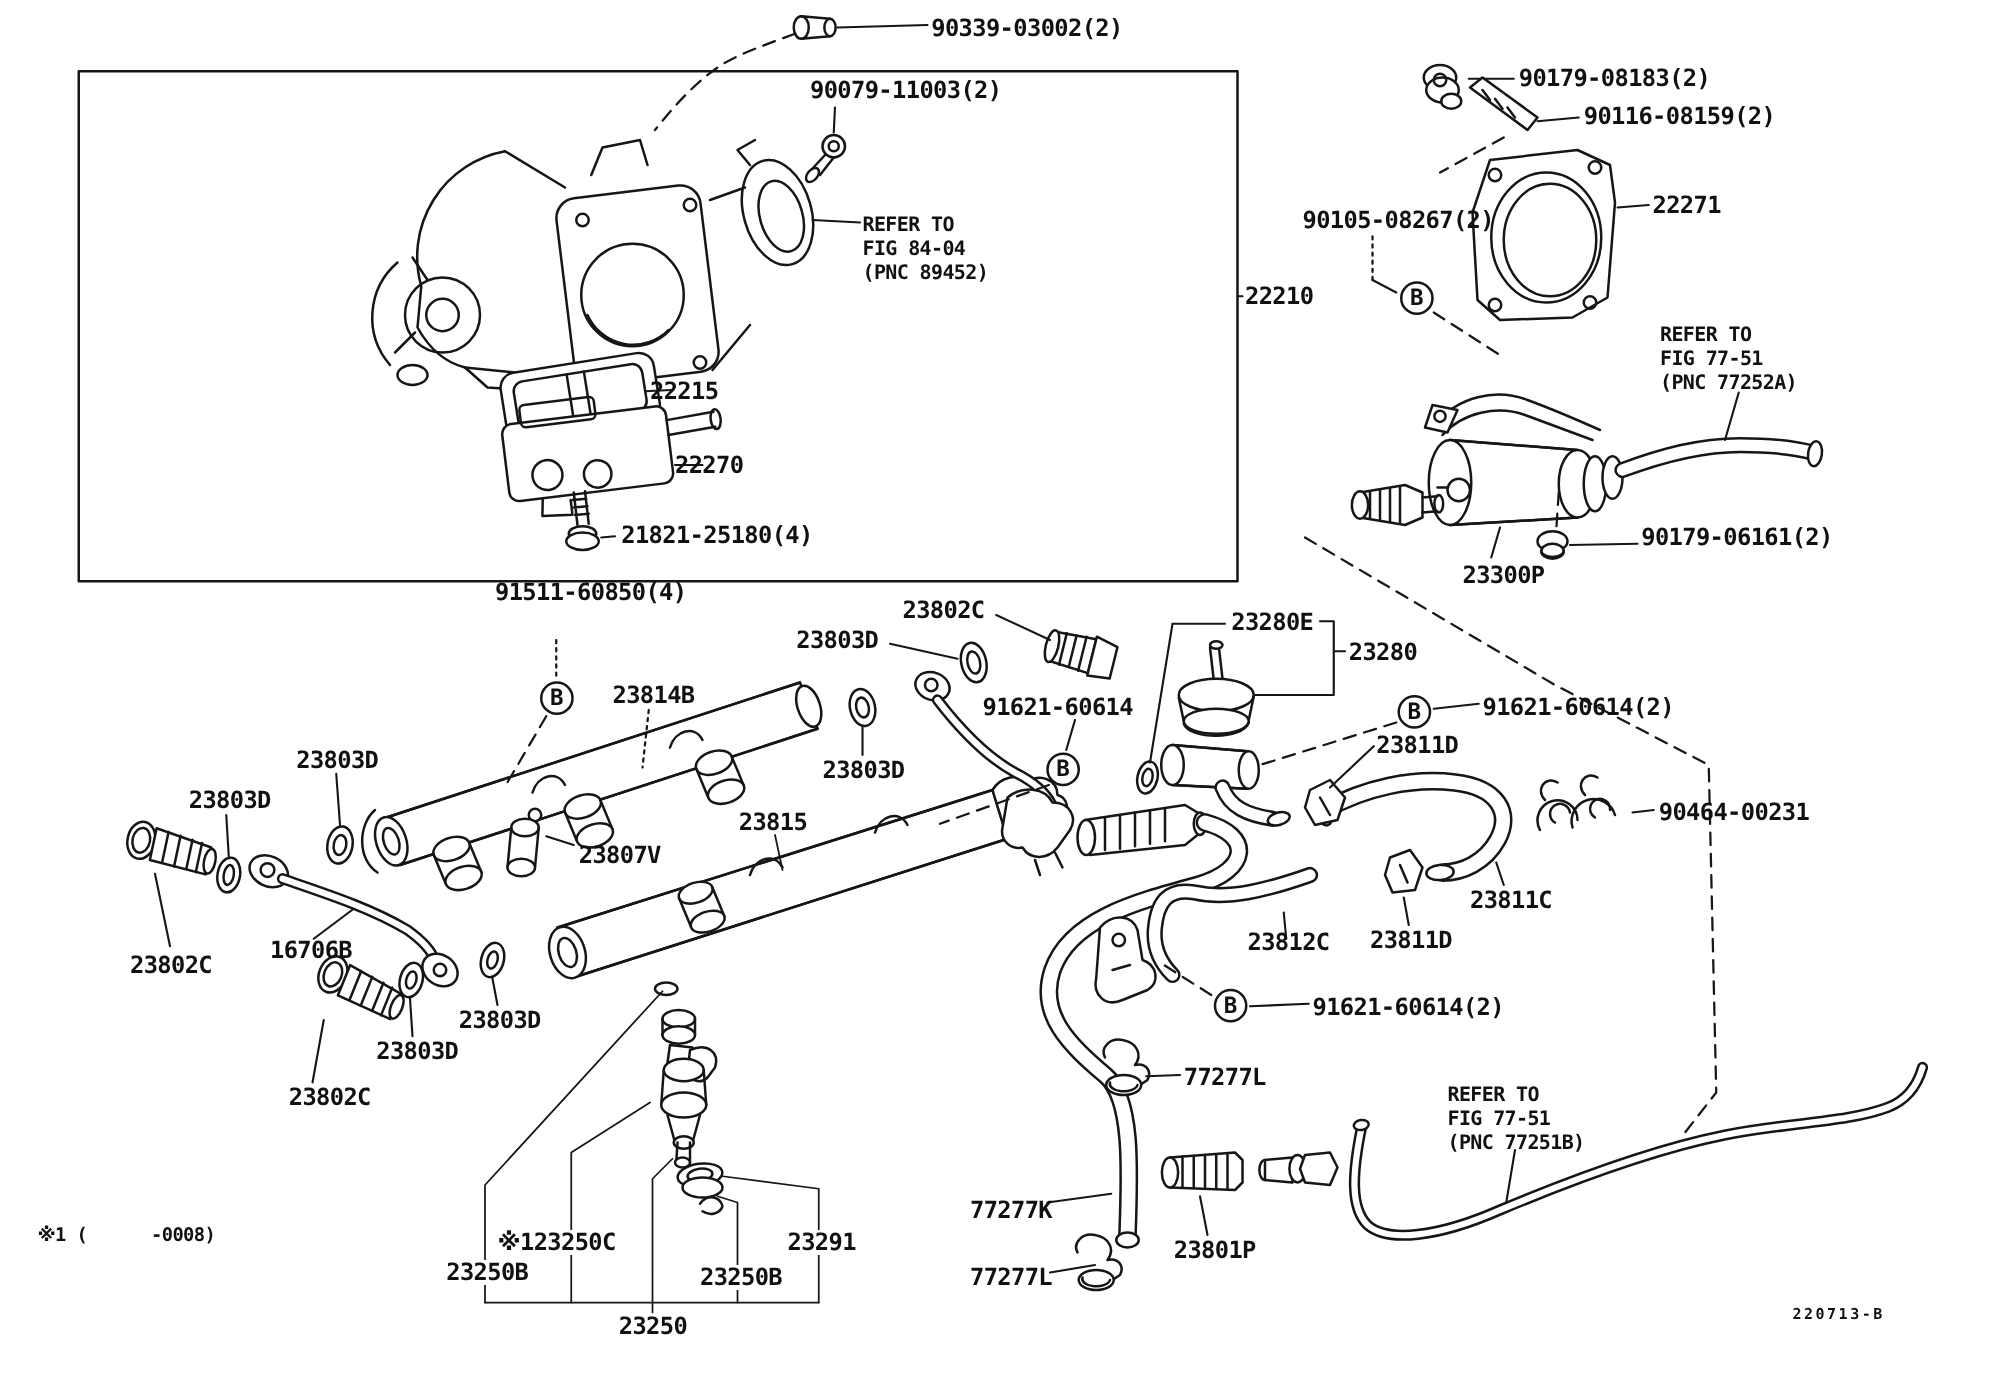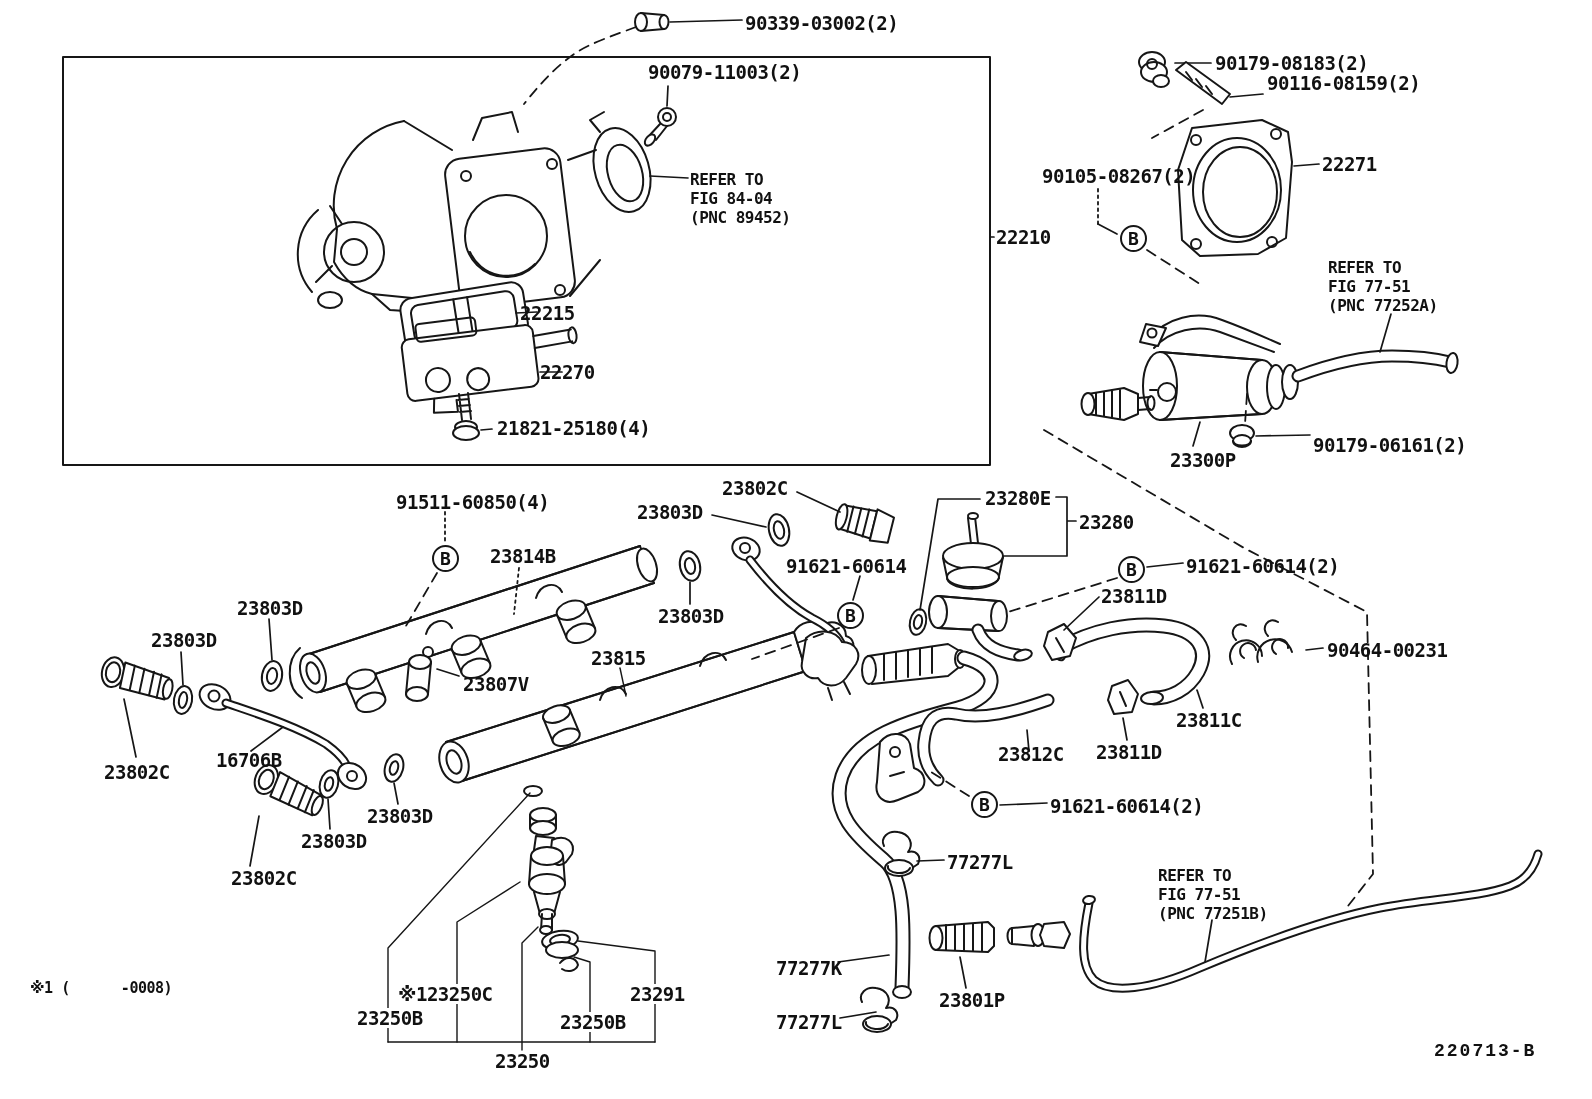--- a/index.html
+++ b/index.html
@@ -13,21 +13,21 @@
   #art .po{stroke-width:9;}  #art .pi{stroke:#ffffff;stroke-width:5;}
   #art .ld{stroke-width:1.7;}
   #art .dsh{stroke-width:1.8;stroke-dasharray:10 7;}
   #art .dot{stroke-width:1.8;stroke-dasharray:2.5 4;}
   #art .thin{stroke-width:1.4;}
   .part-label{position:absolute;font-weight:bold;font-size:19px;line-height:20px;
               letter-spacing:-0.5px;white-space:pre;color:#111;}
   .part-label.ref{font-size:16px;line-height:19px;letter-spacing:-0.5px;}
   .part-label.bg{background:#fff;padding:0 2px;}
   .part-label.note{font-size:15px;}
-  .part-label.figcode{font-size:18px;letter-spacing:2px;font-family:Liberation Mono, monospace;}
+  .part-label.figcode{font-size:12px;letter-spacing:2px;}
   .bmark{position:absolute;width:27px;height:27px;border:2.4px solid #161616;border-radius:50%;
          background:#fff;display:flex;align-items:center;justify-content:center;
          font-weight:bold;font-size:18px;box-sizing:border-box;}
 </style>
 </head>
 <body>
 
 <div id="stage">
 <svg id="art" width="1592" height="1099" viewBox="0 0 1592 1099">
 
@@ -416,29 +416,29 @@
       <div class="part-label" style="left: 745px; top: 13px;">90339-03002(2)</div>
       <div class="part-label" style="left: 615px; top: 62px; margin-left: 33px;">90079-11003(2)</div>
       <div class="part-label ref" style="left: 690px; top: 170px;">REFER TO
 FIG 84-04
 (PNC 89452)</div>
       <div class="part-label" style="left: 520px; top: 303px;">22215</div>
       <div class="part-label" style="left: 540px; top: 362px;">22270</div>
       <div class="part-label" style="left: 497px; top: 418px;">21821-25180(4)</div>
       <div class="part-label" style="left: 996px; top: 227px;">22210</div>
       <div class="part-label" style="left: 1215px; top: 53px;">90179-08183(2)</div>
-      <div class="part-label" style="left: 1267px; top: 73px;">90116-08159(2)</div>
+      <div class="part-label" style="left: 1267px; top: 83px;">90116-08159(2)</div>
       <div class="part-label" style="left: 1322px; top: 154px;">22271</div>
       <div class="part-label" style="left: 1042px; top: 166px;">90105-08267(2)</div>
       <div class="part-label ref" style="left: 1328px; top: 258px;">REFER TO
 FIG 77-51
 (PNC 77252A)</div>
-      <div class="part-label" style="left: 1313px; top: 435px;">90179-06161(2)</div>
+      <div class="part-label" style="left: 1313px; top: 420px;">90179-06161(2)</div>
       <div class="part-label" style="left: 1170px; top: 450px;">23300P</div>
-      <div class="part-label" style="left: 396px; top: 492px; text-align: right;">91511-60850(4)</div>
+      <div class="part-label" style="left: 396px; top: 464px; text-align: right;">91511-60850(4)</div>
       <div class="part-label" style="left: 490px; top: 546px;">23814B</div>
       <div class="part-label" style="left: 722px; top: 478px;">23802C</div>
       <div class="part-label" style="left: 637px; top: 502px;">23803D</div>
       <div class="part-label" style="left: 786px; top: 556px;">91621-60614</div>
       <div class="part-label" style="left: 658px; top: 606px;">23803D</div>
       <div class="part-label" style="left: 985px; top: 488px;">23280E</div>
       <div class="part-label" style="left: 1079px; top: 512px;">23280</div>
       <div class="part-label" style="left: 1186px; top: 556px;">91621-60614(2)</div>
       <div class="part-label" style="left: 1101px; top: 586px;">23811D</div>
       <div class="part-label" style="left: 1327px; top: 640px;">90464-00231</div>

